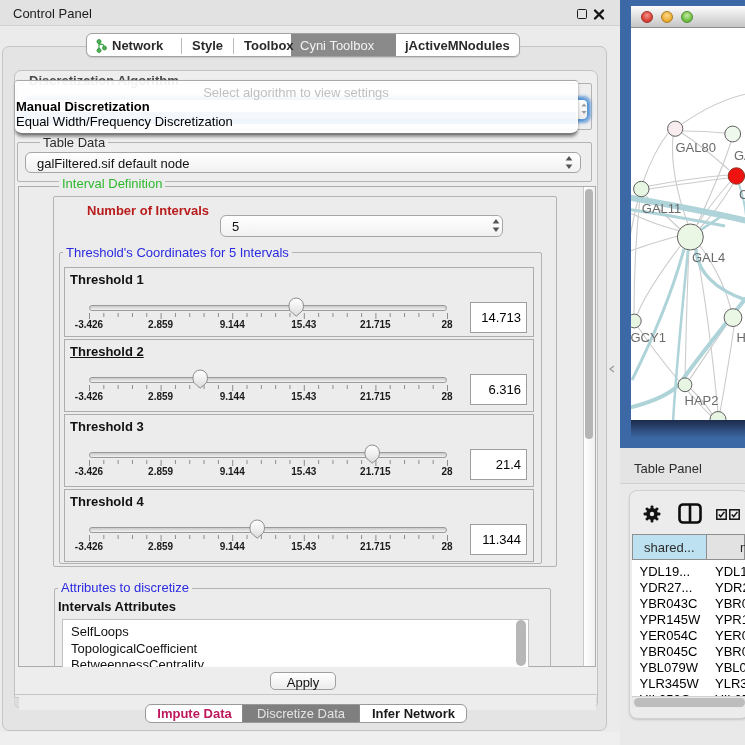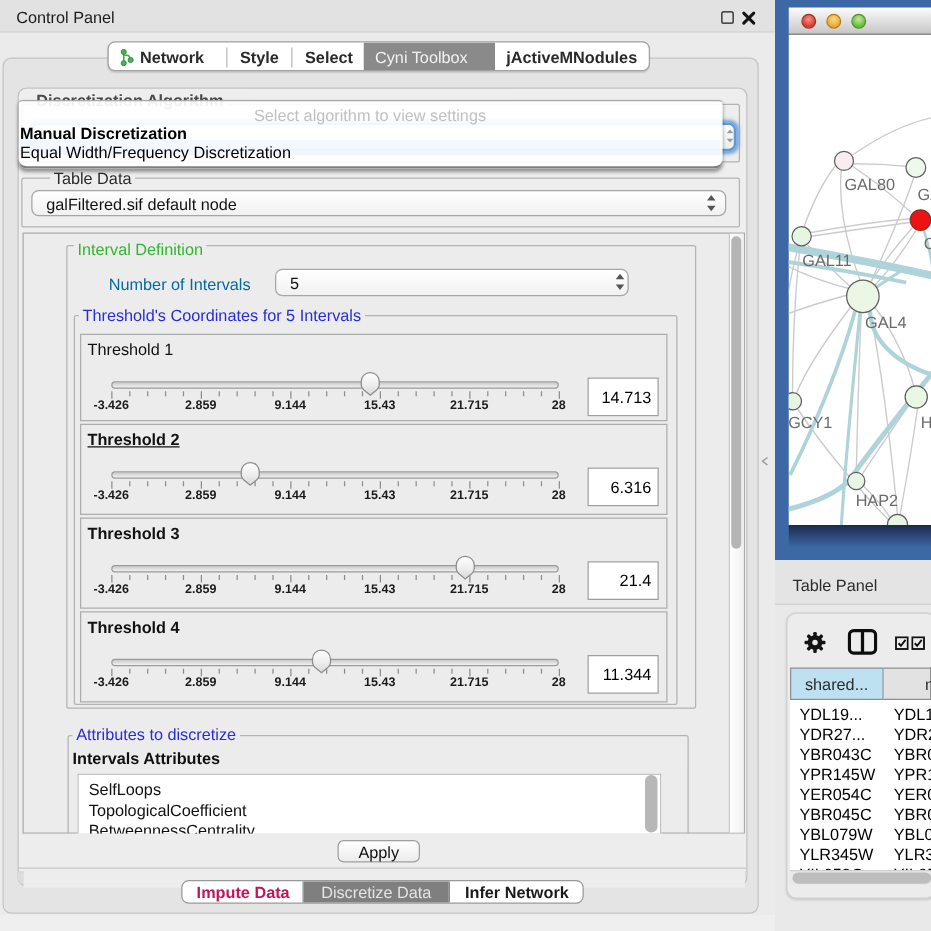--- a/index.html
+++ b/index.html
@@ -24,21 +24,21 @@
   <div class="abs" style="left:146px;top:4px;width:1px;height:16px;background:#b9b9b9;"></div>
   <div class="abs" style="left:204px;top:0;width:105px;height:24px;background:#8a8a8a;"></div>
   <svg class="abs" width="14" height="16" style="left:8px;top:4px;" viewBox="0 0 14 16">
     <path d="M4 4 L4 12 M4 6 C7 6 9 6 9 9" stroke="#3fae49" stroke-width="1.3" fill="none"></path>
     <circle cx="4" cy="3.5" r="2" fill="#4db457" stroke="#2e8a38" stroke-width="0.8"></circle>
     <circle cx="4" cy="12.5" r="2" fill="#4db457" stroke="#2e8a38" stroke-width="0.8"></circle>
     <circle cx="9.5" cy="10" r="2" fill="#4db457" stroke="#2e8a38" stroke-width="0.8"></circle>
   </svg>
   <div class="abs f13" style="left:25px;top:4px;color:#2a2a2a;font-weight:bold;">Network</div>
   <div class="abs f13" style="left:105px;top:4px;color:#2a2a2a;font-weight:bold;">Style</div>
-  <div class="abs f13" style="left:157px;top:4px;color:#2a2a2a;font-weight:bold;">Select</div>
+  <div class="abs f13" style="left:157px;top:4px;color:#2a2a2a;font-weight:bold;">Toolbox</div>
   <div class="abs f13" style="left:213px;top:4px;color:#f2f2f2;">Cyni Toolbox</div>
   <div class="abs f13" style="left:318px;top:4px;color:#2a2a2a;font-weight:bold;">jActiveMNodules</div>
 </div>
 
 <div class="abs" style="left:2px;top:45.5px;width:604.5px;height:685.5px;background:#e4e4e4;border:1px solid #c4c4c4;border-radius:7px;"></div>
 <div class="abs" style="left:13.5px;top:69.5px;width:584px;height:639px;background:#eeeeee;border:1px solid #c2c2c2;border-radius:7px;"></div>
 <div class="abs" style="left:14px;top:697px;width:583px;height:11px;background:#dcdcdc;border-top:1px solid #c9c9c9;border-radius:0 0 7px 7px;"></div>
 
 <div class="abs" style="left:17px;top:83px;width:575px;height:47px;border:1px solid #b3b3b3;border-radius:2px;"></div>
 <div class="abs f13" style="left:26px;top:72.5px;color:#4a4a4a;font-weight:bold;background:#eeeeee;padding:0 3px;">Discretization Algorithm</div>
@@ -57,35 +57,35 @@
   <path d="M5 0 L8.4 4.4 L1.6 4.4 Z" fill="#555"></path>
   <path d="M5 13 L8.4 8.6 L1.6 8.6 Z" fill="#555"></path>
 </svg>
 
 <div class="abs" style="left:18px;top:186px;width:578px;height:481px;background:#ececec;border:1px solid #ababab;"></div>
 
 <div class="abs" style="left:583px;top:187px;width:12px;height:479px;background:linear-gradient(90deg,#ffffff,#f0f0f0);border-left:1px solid #c9c9c9;"></div>
 <div class="abs" style="left:585px;top:189px;width:8px;height:250px;background:#b5b5b5;border-radius:4px;"></div>
 
 <div class="abs" style="left:53px;top:196px;width:504px;height:371px;border:1px solid #b3b3b3;border-radius:2px;"></div>
-<div class="abs f13" style="left:59px;top:192px;color:#2eb82e;background:#ececec;padding:0 3px;">Interval Definition</div>
-
-<div class="abs f13" style="left:87px;top:220px;color:#0369a1;font-weight:normal;">Number of Intervals</div>
+<div class="abs f13" style="left:59px;top:176px;color:#2eb82e;background:#ececec;padding:0 3px;">Interval Definition</div>
+
+<div class="abs f13" style="left:87px;top:203px;color:#b91c1c;font-weight:bold;">Number of Intervals</div>
 <div class="abs" style="left:220px;top:215px;width:283px;height:22px;border-radius:6px;background:linear-gradient(#ffffff,#f1f1f1);border:1px solid #a6a6a6;"></div>
 <div class="abs f13" style="left:232px;top:219px;color:#111;">5</div>
 <svg class="abs" width="10" height="14" style="left:491px;top:219px;" viewBox="0 0 10 14">
   <path d="M5 0 L8.4 4.4 L1.6 4.4 Z" fill="#555"></path>
   <path d="M5 13 L8.4 8.6 L1.6 8.6 Z" fill="#555"></path>
 </svg>
 
 <div class="abs" style="left:59px;top:252px;width:483px;height:312px;border:1px solid #b3b3b3;border-radius:2px;"></div>
 <div class="abs f13" style="left:63px;top:244.5px;color:#2a2ae0;background:#ececec;padding:0 3px;">Threshold's Coordinates for 5 Intervals</div>
 
 <div class="abs" style="left:63.5px;top:267px;width:470px;height:70px;border:1px solid #adadad;"></div>
-<div class="abs f13" style="left:70px;top:272px;color:#111;font-weight:normal;">Threshold 1</div>
+<div class="abs f13" style="left:70px;top:272px;color:#111;font-weight:bold;">Threshold 1</div>
 <div class="abs" style="left:89px;top:305px;width:358px;height:6px;border-radius:3px;background:linear-gradient(#c9c9c9,#f2f2f2);border:1px solid #9a9a9a;"></div>
 <svg class="abs" width="470" height="70" style="left:63.5px;top:267px;" viewBox="0 0 470 70">
     <line x1="25.50" y1="46" x2="25.50" y2="52" stroke="#8d8d8d" stroke-width="1"></line>
     <line x1="39.82" y1="46" x2="39.82" y2="50" stroke="#8d8d8d" stroke-width="1"></line>
     <line x1="54.14" y1="46" x2="54.14" y2="50" stroke="#8d8d8d" stroke-width="1"></line>
     <line x1="68.46" y1="46" x2="68.46" y2="50" stroke="#8d8d8d" stroke-width="1"></line>
     <line x1="82.78" y1="46" x2="82.78" y2="50" stroke="#8d8d8d" stroke-width="1"></line>
     <line x1="97.10" y1="46" x2="97.10" y2="52" stroke="#8d8d8d" stroke-width="1"></line>
     <line x1="111.42" y1="46" x2="111.42" y2="50" stroke="#8d8d8d" stroke-width="1"></line>
     <line x1="125.74" y1="46" x2="125.74" y2="50" stroke="#8d8d8d" stroke-width="1"></line>

